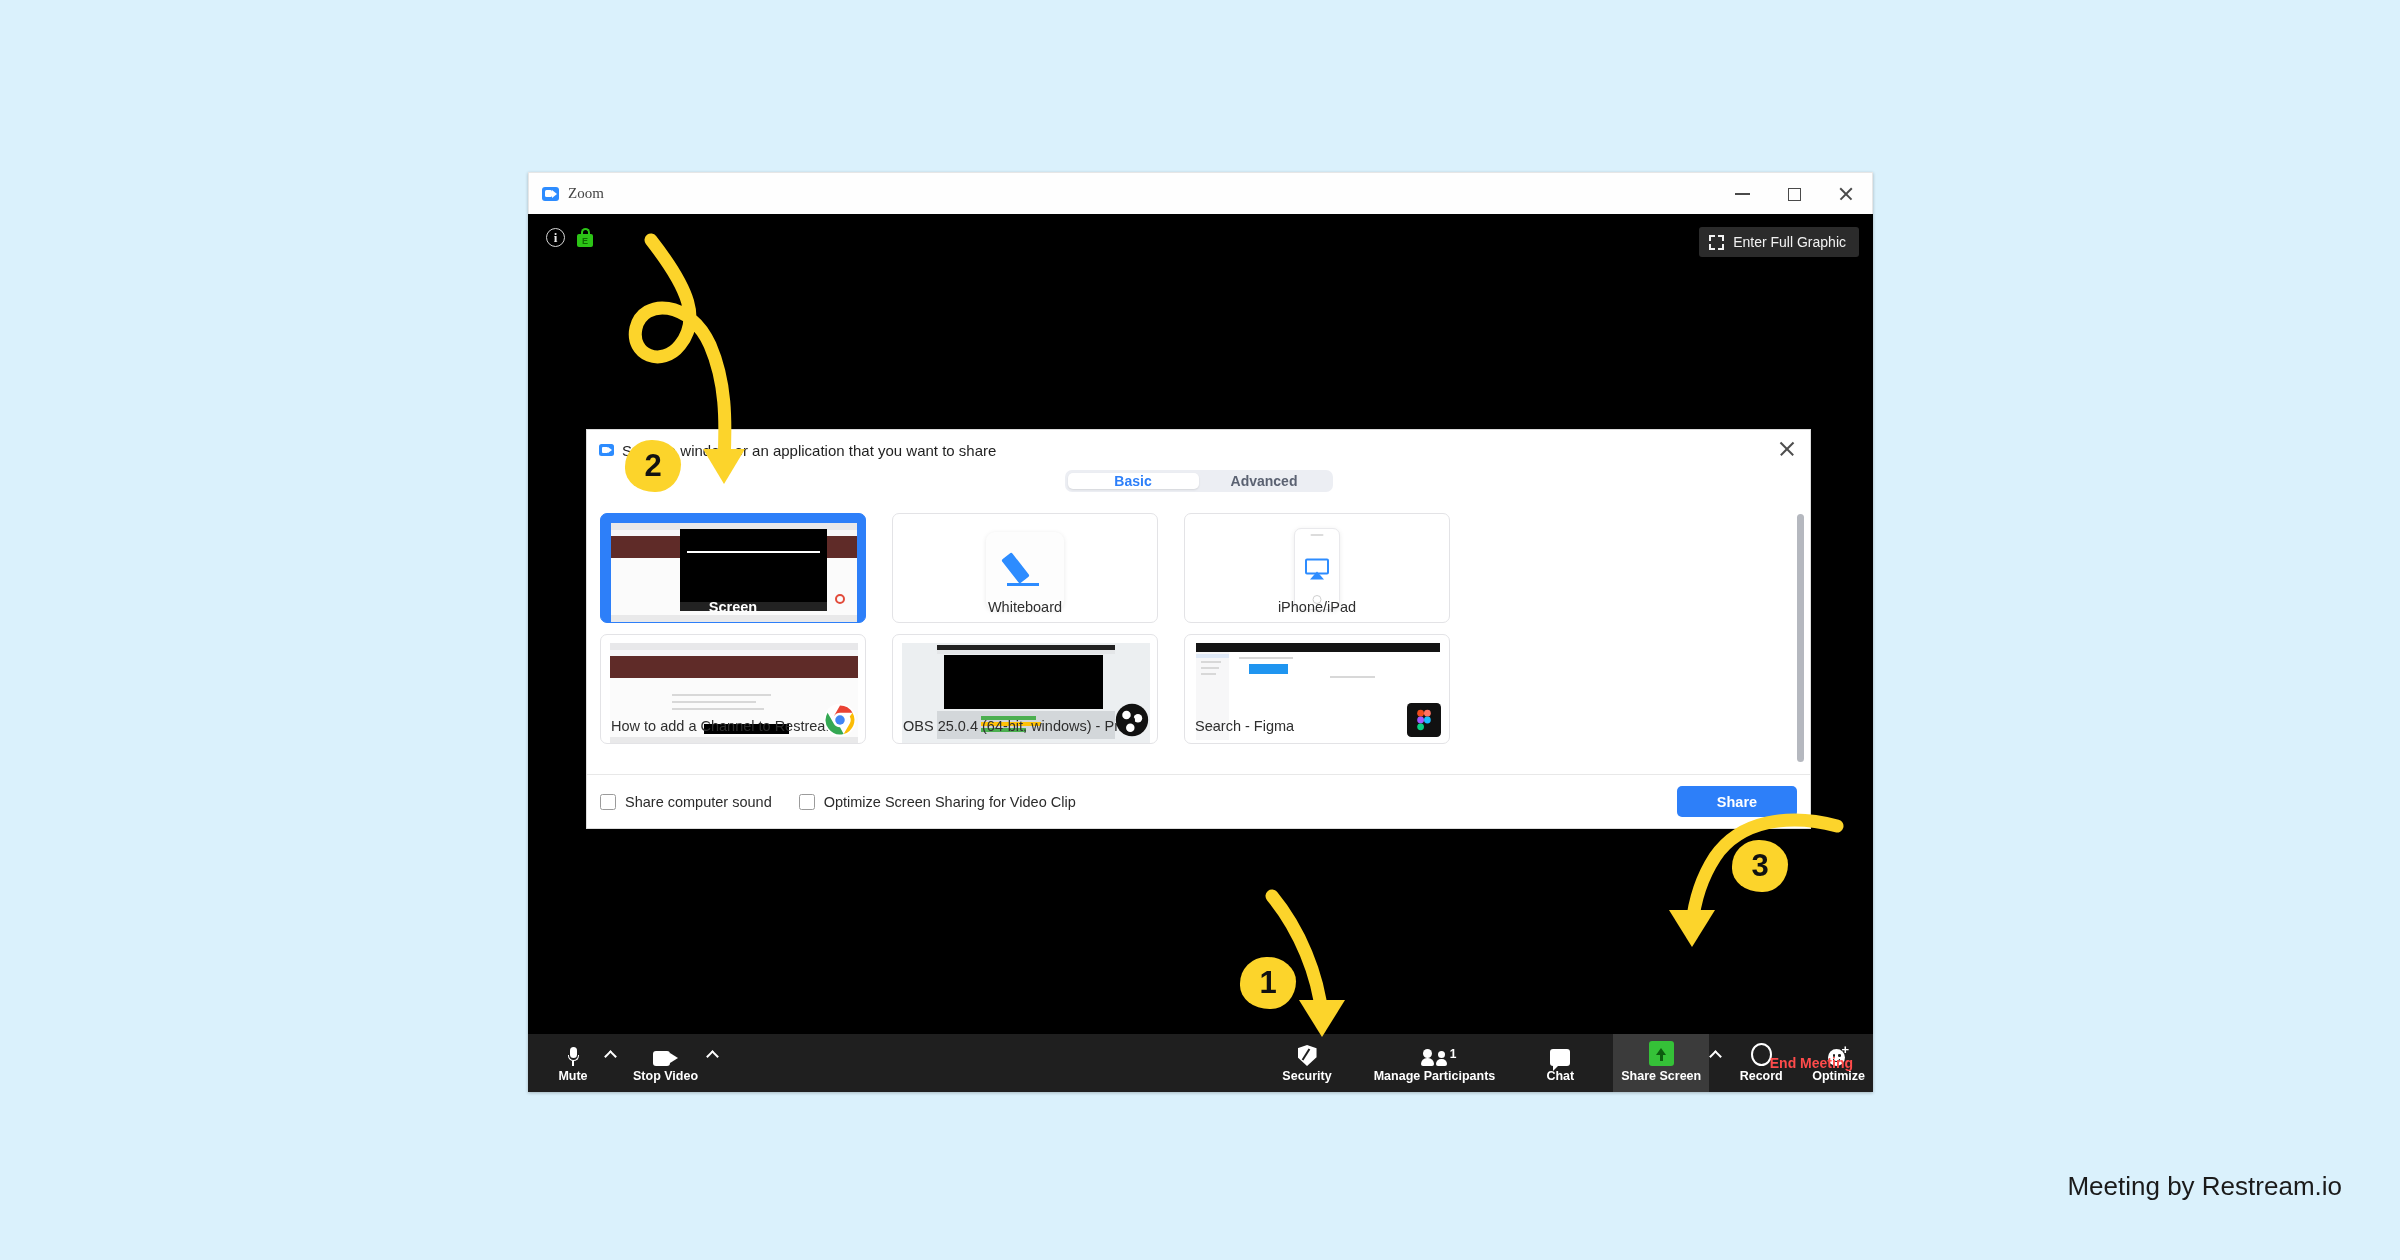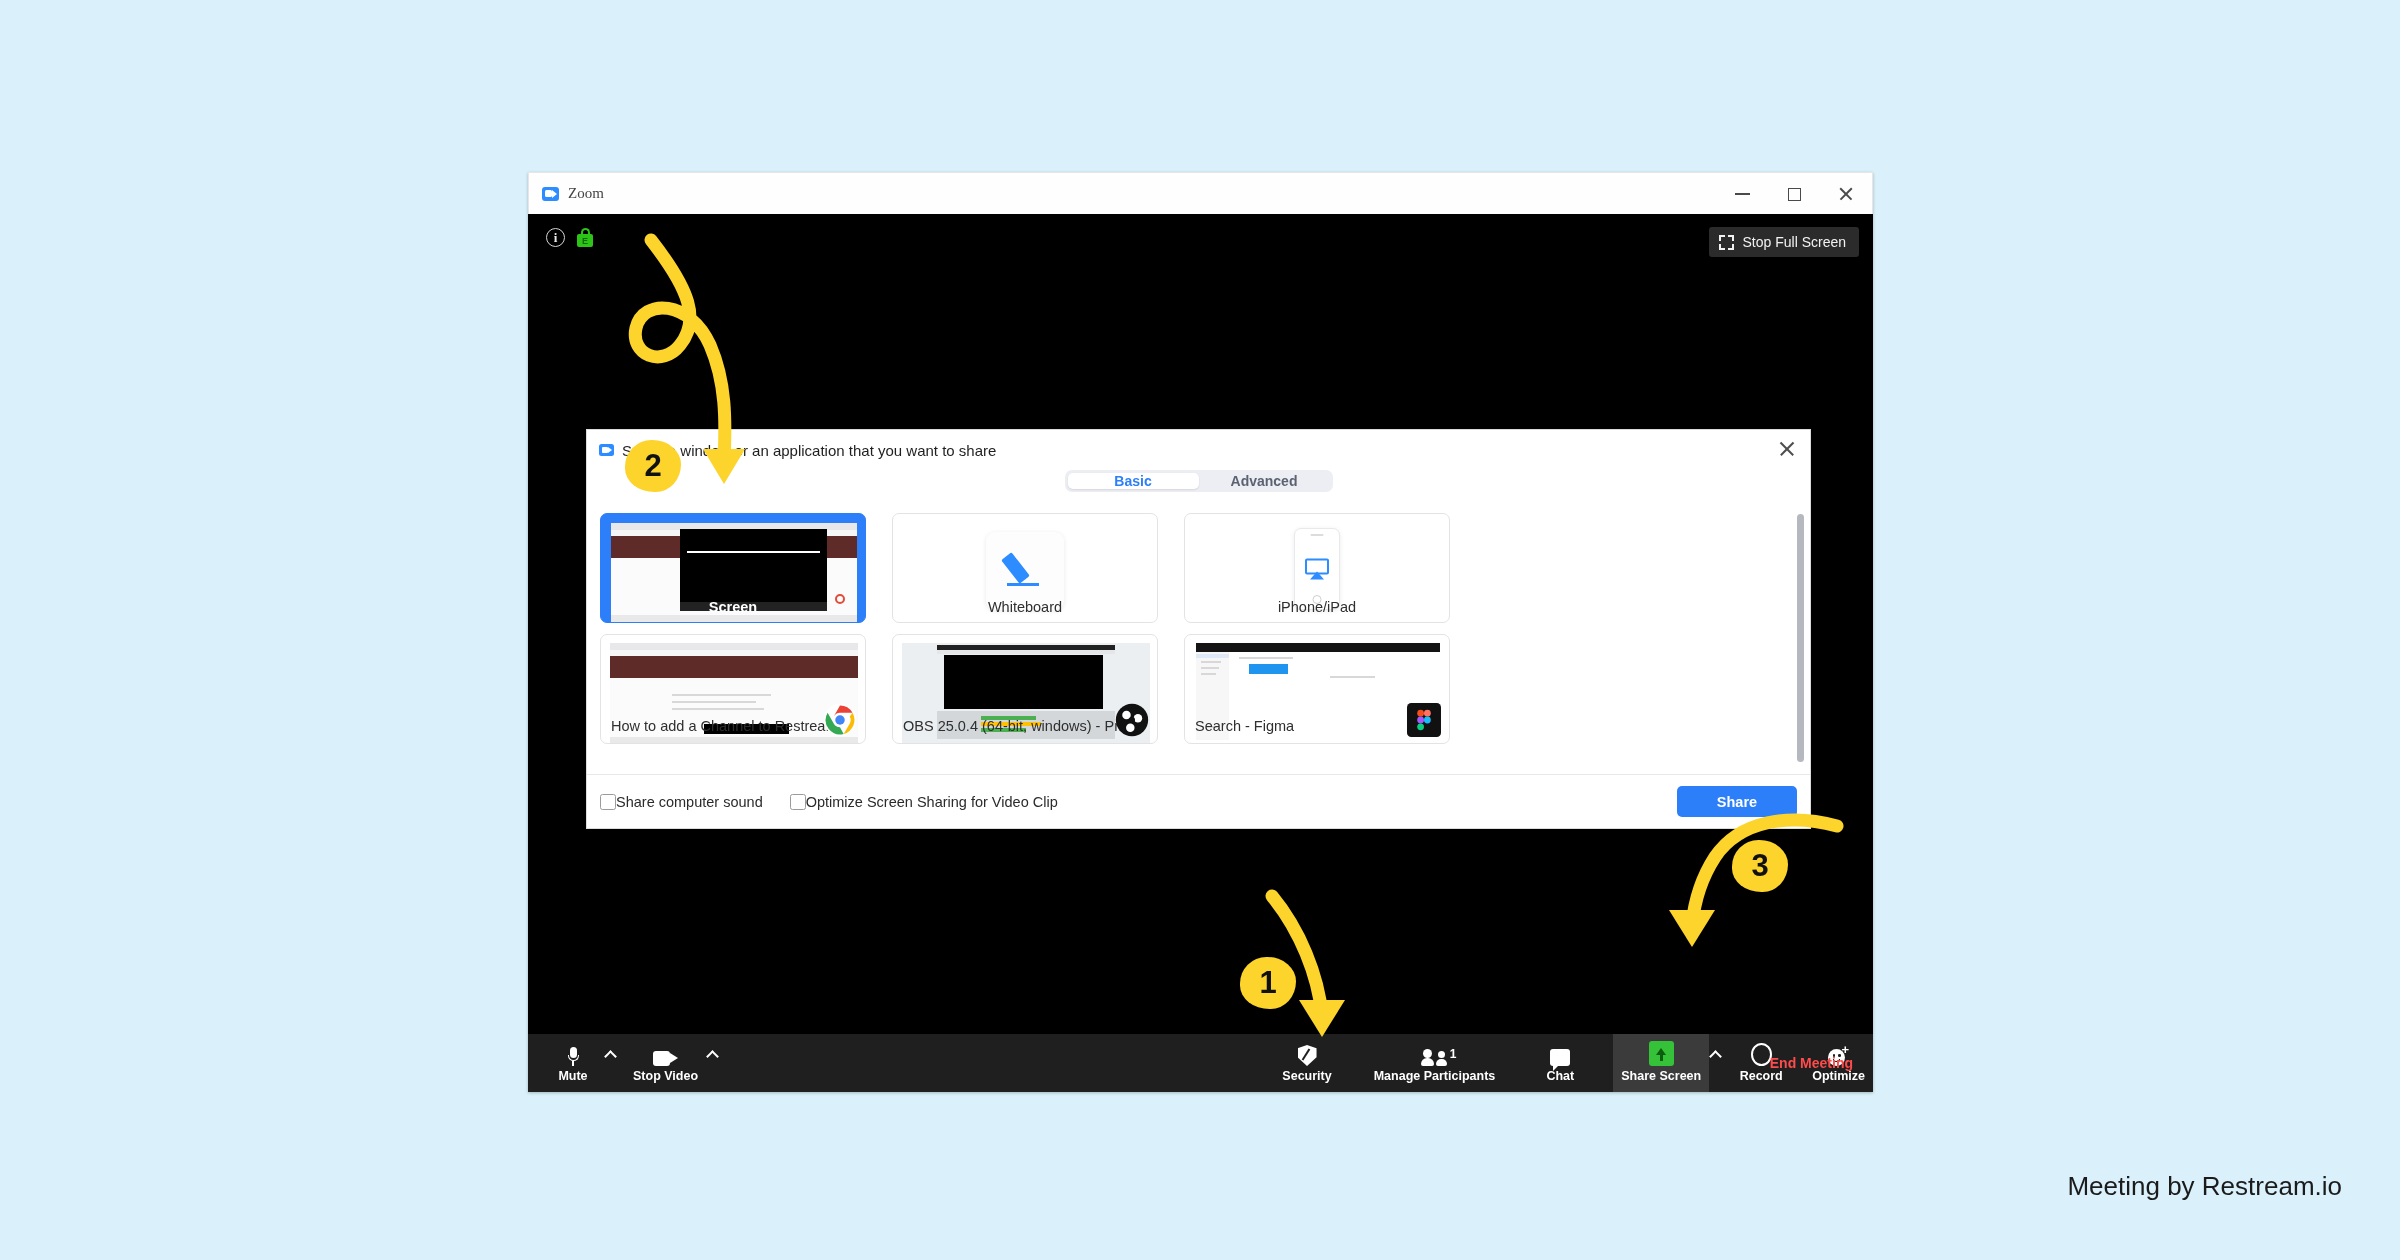--- a/index.html
+++ b/index.html
@@ -188,21 +188,21 @@
 
   
   #dlg-scroll { position: absolute; right: 6px; top: 84px; bottom: 56px; width: 7px; }
   #dlg-scroll .thumb { position:absolute; left:0; top:0; width:7px; height:96%; background:#b5b8bf; border-radius:4px;}
 
   
   #dlg-footer {
     position: absolute; left: 0; right: 0; bottom: 0; height: 54px;
     border-top: 1px solid #e8e8e8; display: flex; align-items: center; padding-left: 13px;
   }
-  .cbox { display: flex; align-items: center; margin-right: 27px; }
+  .cbox { display: flex; align-items: center; gap: 9px; margin-right: 27px; }
   .cbox .box { width: 16px; height: 16px; border: 1.4px solid #9b9b9b; border-radius: 2.5px; background: #fff; }
   .cbox .lbl { font-size: 14.5px; color: #2b2b2b; }
   #share-btn {
     position: absolute; right: 13px; top: 11px; width: 120px; height: 31px;
     background: #2d7ff9; border-radius: 5px; color: #fff;
     font-size: 14.5px; font-weight: bold;
     display: flex; align-items: center; justify-content: center;
   }
 
   
@@ -304,21 +304,21 @@
       </span>
     </div>
 
     <div id="fullscreen-btn">
       <span class="ico-expand">
           <i></i>
           <i></i>
           <i></i>
           <i></i>
         </span>
-      <span>Stop Full Screen</span>
+      <span>Enter Full Graphic</span>
     </div>
 
     <div id="share-dialog">
 
       <div id="dlg-header">
         <span class="dico"></span>
         <span id="dlg-title">Select a window or an application that you want to share</span>
         <span id="dlg-close"></span>
       </div>
 

